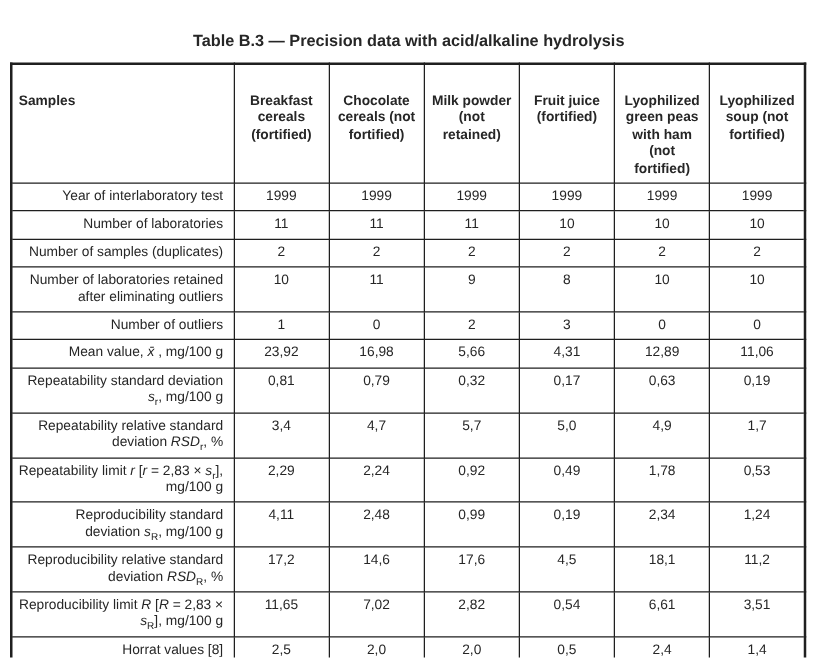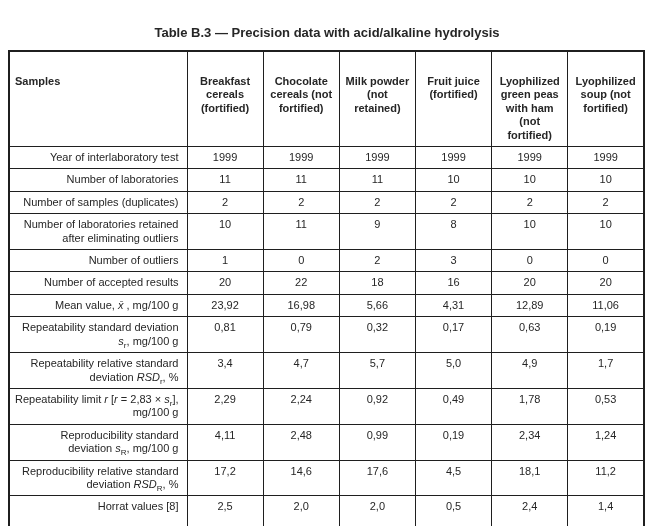--- a/index.html
+++ b/index.html
@@ -108,29 +108,20 @@
         <tr>
           <td class="lbl">Number of outliers</td>
           <td class="val">1</td>
           <td class="val">0</td>
           <td class="val">2</td>
           <td class="val">3</td>
           <td class="val">0</td>
           <td class="val">0</td>
         </tr>
         <tr>
-          <td class="lbl">Number of accepted results</td>
-          <td class="val">20</td>
-          <td class="val">22</td>
-          <td class="val">18</td>
-          <td class="val">16</td>
-          <td class="val">20</td>
-          <td class="val">20</td>
-        </tr>
-        <tr>
           <td class="lbl">Mean value, <i>x̄</i> , mg/100 g</td>
           <td class="val">23,92</td>
           <td class="val">16,98</td>
           <td class="val">5,66</td>
           <td class="val">4,31</td>
           <td class="val">12,89</td>
           <td class="val">11,06</td>
         </tr>
         <tr>
           <td class="lbl">Repeatability standard deviation <i>s</i><sub>r</sub>, mg/100 g</td>
@@ -171,20 +162,29 @@
         <tr>
           <td class="lbl">Reproducibility relative standard deviation <i>RSD</i><sub>R</sub>, %</td>
           <td class="val">17,2</td>
           <td class="val">14,6</td>
           <td class="val">17,6</td>
           <td class="val">4,5</td>
           <td class="val">18,1</td>
           <td class="val">11,2</td>
         </tr>
         <tr>
+          <td class="lbl">Reproducibility limit <i>R</i> [<i>R</i> = 2,83 × <i>s</i><sub>R</sub>], mg/100 g</td>
+          <td class="val">11,65</td>
+          <td class="val">7,02</td>
+          <td class="val">2,82</td>
+          <td class="val">0,54</td>
+          <td class="val">6,61</td>
+          <td class="val">3,51</td>
+        </tr>
+        <tr>
           <td class="lbl">Horrat values [8]</td>
           <td class="val">2,5</td>
           <td class="val">2,0</td>
           <td class="val">2,0</td>
           <td class="val">0,5</td>
           <td class="val">2,4</td>
           <td class="val">1,4</td>
         </tr>
       </tbody>
   </table>

